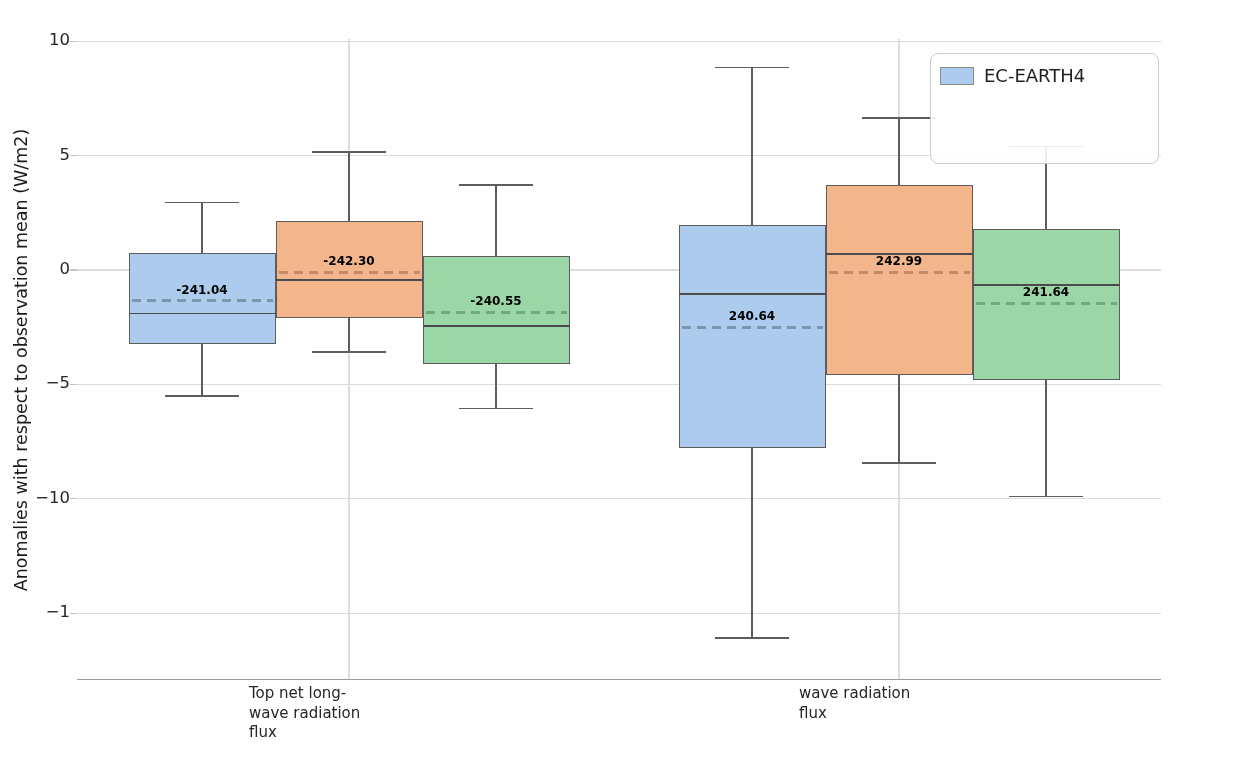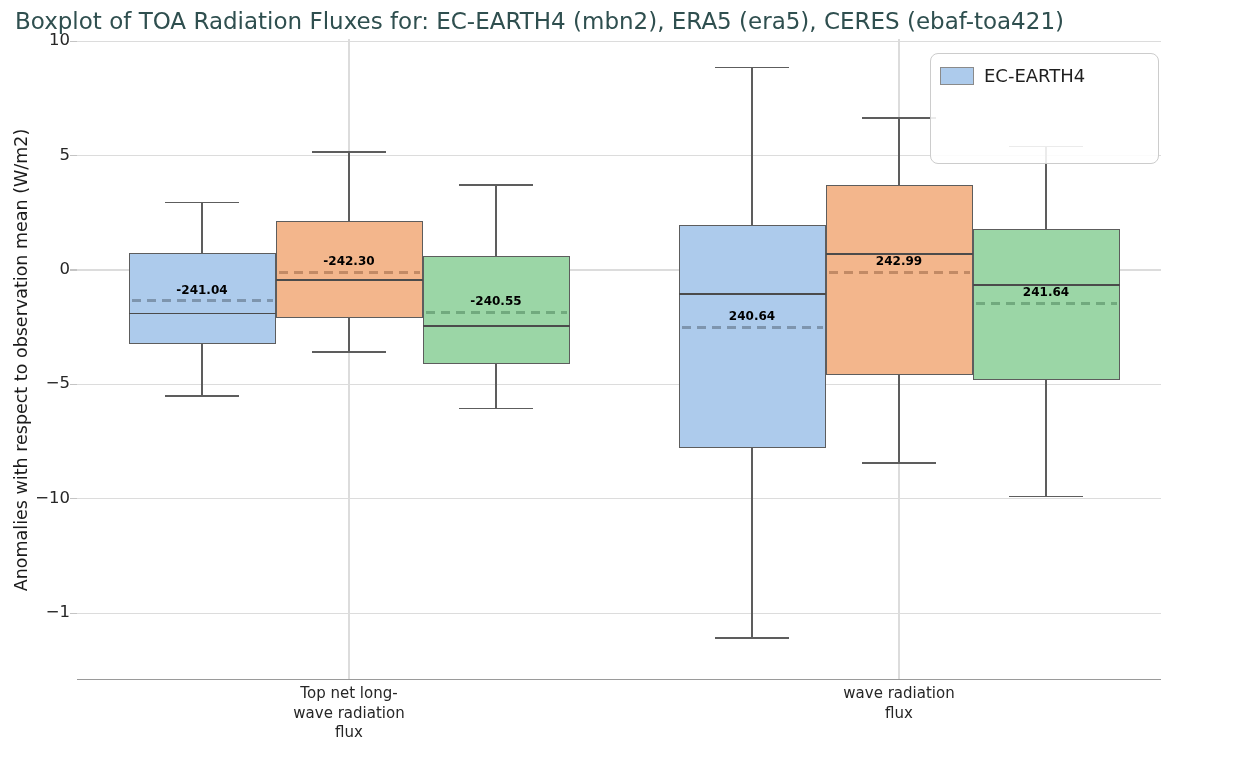--- a/index.html
+++ b/index.html
@@ -25,21 +25,21 @@
     border-bottom:1.5px solid #9a9a9a;
   }
   .hgrid{position:absolute;left:0;width:1084px;height:1.3px;background:#dcdcdc;}
   .vgrid{position:absolute;top:0;height:640px;width:1.3px;background:#dcdcdc;}
   .ytick-mark{position:absolute;left:-7px;width:7px;height:1.3px;background:#c4c4c4;}
   .ytick-label{
     position:absolute;right:1171px;width:60px;text-align:right;
     font-size:16.5px;color:#262626;line-height:16px;
   }
   .xtick-label{
-    position:absolute;top:684px;width:200px;margin-left:-100px;text-align:center;
+    position:absolute;top:684px;width:200px;margin-left:-100px;
     font-size:15px;line-height:19.5px;color:#262626;
   }
   .whisker{position:absolute;width:1.6px;background:#5d5d5d;}
   .cap{position:absolute;width:74px;height:1.8px;background:#5d5d5d;}
   .box-rect{position:absolute;width:147px;border:1.6px solid #5d5d5d;box-sizing:border-box;}
   .median-line{position:absolute;width:147px;height:1.8px;background:#4b4b4b;}
   .mean-line{position:absolute;width:141px;height:3.2px;margin-left:3px;}
   .mean-label{
     position:absolute;width:147px;text-align:center;font-size:12px;font-weight:bold;
     color:#000000;line-height:12px;
@@ -50,21 +50,20 @@
     box-sizing:border-box;padding:9px 0 0 9px;z-index:50;text-align:center;
   }
   .legend-item{display:flex;align-items:center;height:26px;margin-bottom:5px;}
   .legend-swatch{width:34px;height:18px;border:1.3px solid #8a8a8a;box-sizing:border-box;margin-right:10px;}
   .legend-label{font-size:18px;color:#1f1f1f;line-height:18px;}
 </style>
 </head>
 <body>
 
 <div id="figure">
-  <div id="chart-title">Boxplot of TOA Radiation Fluxes for: EC-EARTH4 (mbn2), ERA5 (era5), CERES (ebaf-toa421)</div>
   <div id="y-axis-label">Anomalies with respect to observation mean (W/m2)</div>
   <div id="plot-area">
       <div class="hgrid" style="top: 1.55px;"></div>
       <div class="ytick-mark" style="top: 1.55px;"></div>
       <div class="hgrid" style="top: 115.95px;"></div>
       <div class="ytick-mark" style="top: 115.95px;"></div>
       <div class="hgrid" style="top: 230.35px;"></div>
       <div class="ytick-mark" style="top: 230.35px;"></div>
       <div class="hgrid" style="top: 344.75px;"></div>
       <div class="ytick-mark" style="top: 344.75px;"></div>

